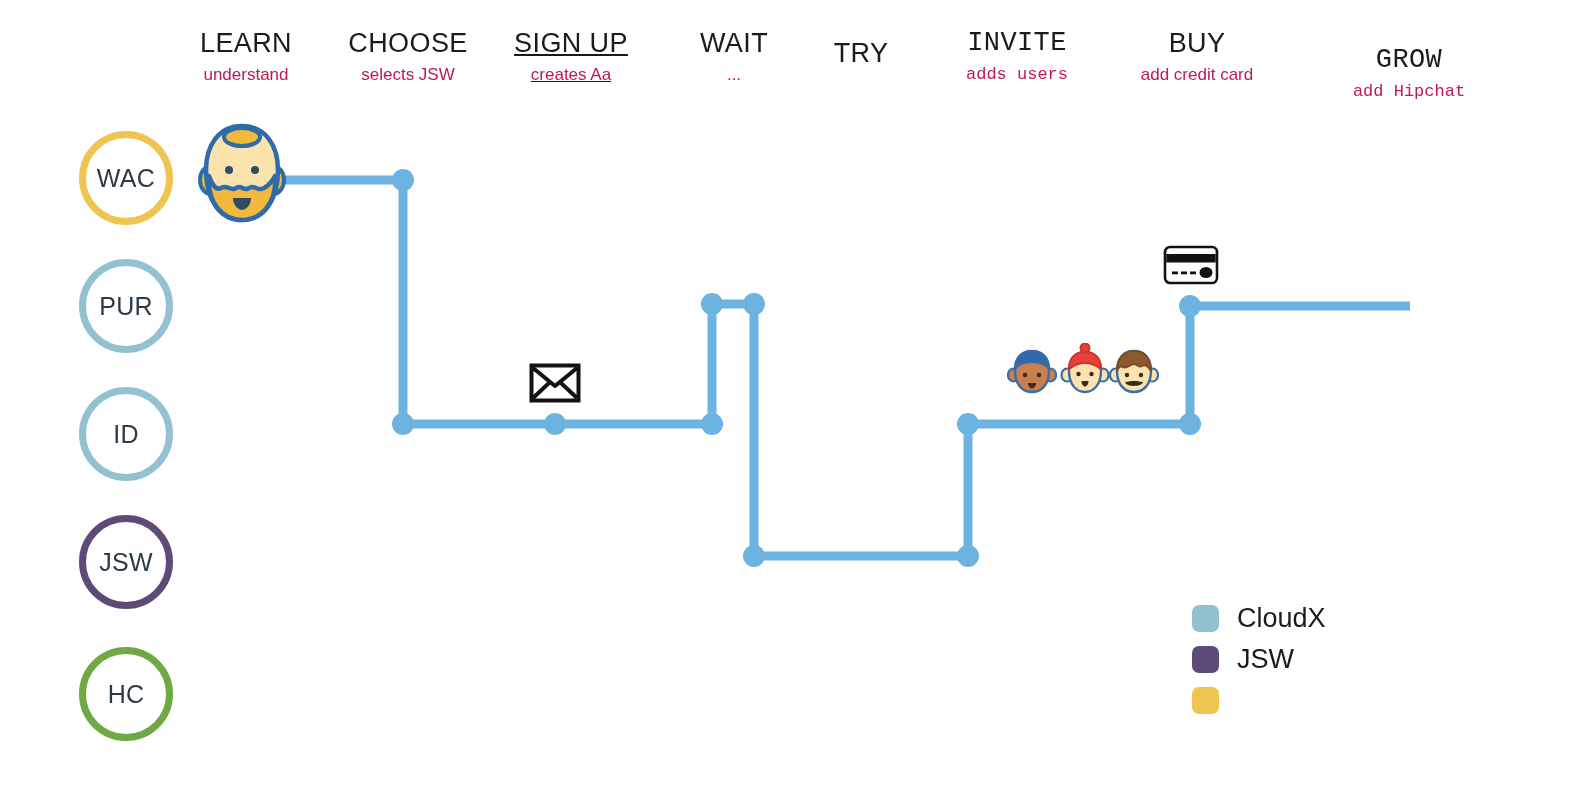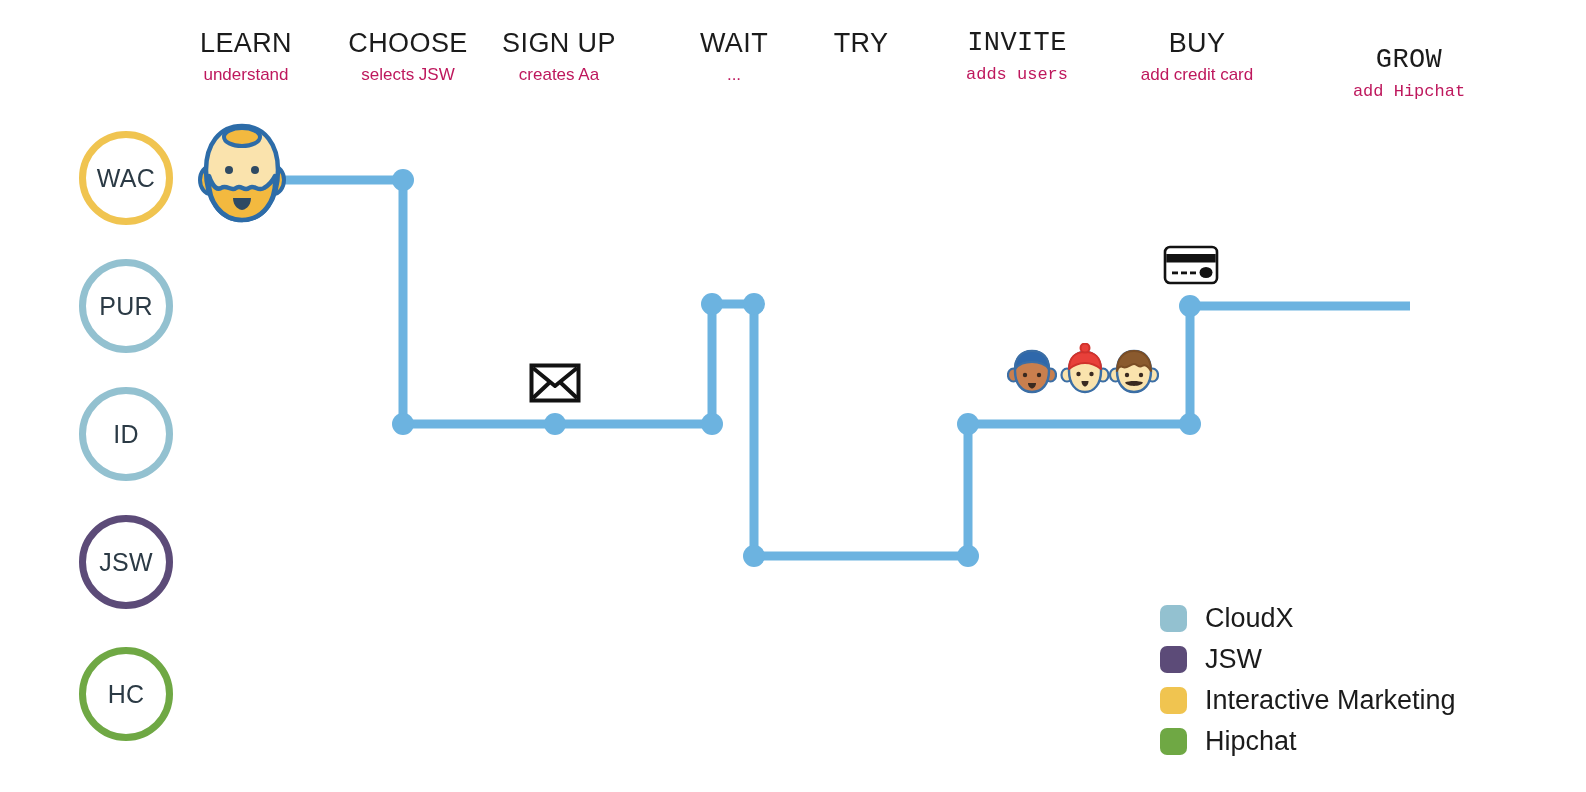--- a/index.html
+++ b/index.html
@@ -76,21 +76,21 @@
   .sprite { position: absolute; }
   .envelope {
     font-size: 0;
     line-height: 0;
   }
   .card-icon svg, .avatar svg, .envelope svg { display: block; }
 
   
   #legend {
     position: absolute;
-    left: 1160px;
+    left: 1192px;
     top: 598px;
   }
   .legend-row {
     display: flex;
     align-items: center;
     height: 41px;
   }
   .legend-swatch {
     width: 27px;
     height: 27px;
@@ -119,35 +119,35 @@
       </div>
     </div>
 
     <div class="col-head" style="left:408px; top:28px;">
       <div class="col-title">CHOOSE</div>
       <div class="col-sub">
         <span>selects JSW</span>
       </div>
     </div>
 
-    <div class="col-head" style="left:559px; top:28px;">
+    <div class="col-head" style="left:571px; top:28px;text-decoration:underline;">
       <div class="col-title">SIGN UP</div>
       <div class="col-sub">
         <span>creates Aa</span>
       </div>
     </div>
 
     <div class="col-head" style="left:734px; top:28px;">
       <div class="col-title">WAIT</div>
       <div class="col-sub">
         <span>...</span>
       </div>
     </div>
 
-    <div class="col-head" style="left:861px; top:28px;">
+    <div class="col-head" style="left:861px; top:38px;">
       <div class="col-title">TRY</div>
     </div>
 
     <div class="col-head" style="left:1017px; top:28px;font-family:Liberation Mono, monospace;">
       <div class="col-title">INVITE</div>
       <div class="col-sub">
         <span>adds users</span>
       </div>
     </div>
 
@@ -315,23 +315,18 @@
       <span class="legend-label">CloudX</span>
     </div>
 
     <div class="legend-row">
       <span class="legend-swatch" style="background:#5c4b78;"></span>
       <span class="legend-label">JSW</span>
     </div>
 
     <div class="legend-row">
       <span class="legend-swatch" style="background:#f0c450;"></span>
-      <span class="legend-label">Interactive Marketing</span>
-    </div>
-
-    <div class="legend-row">
-      <span class="legend-swatch" style="background:#6fa844;"></span>
-      <span class="legend-label">Hipchat</span>
-    </div>
+    </div>
+
 
   </div>
 
 </div>
 
 </body></html>

